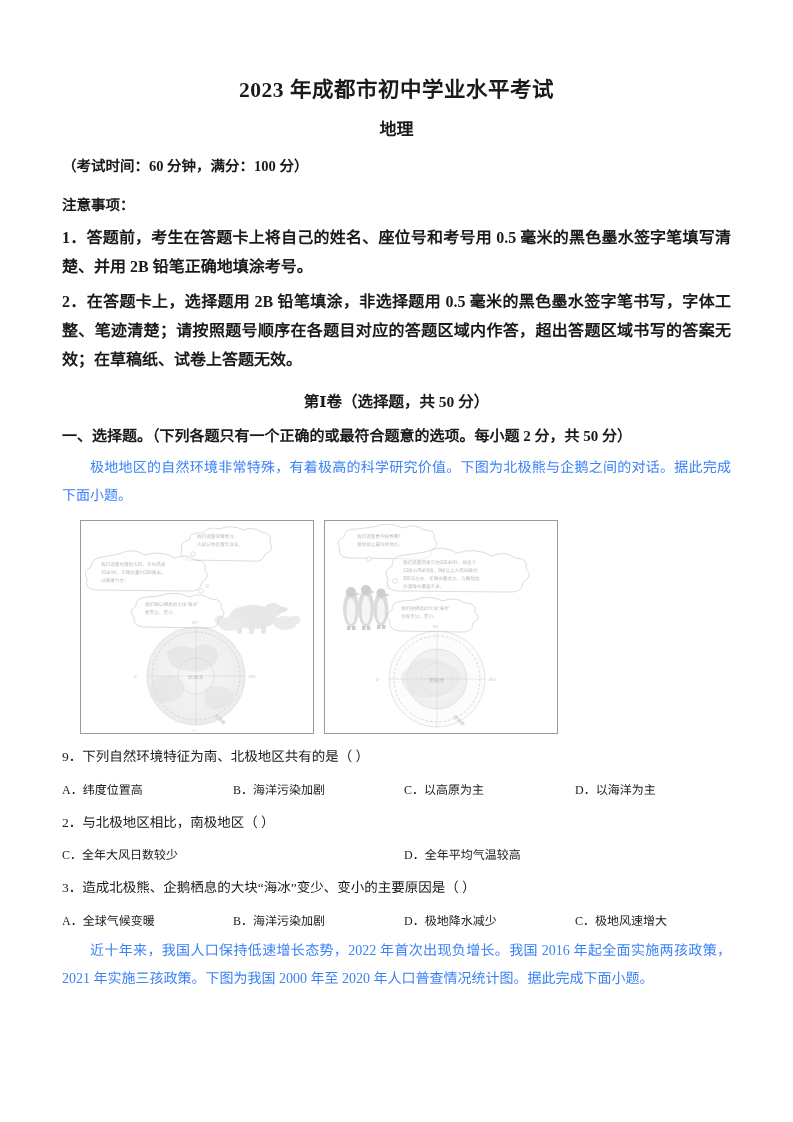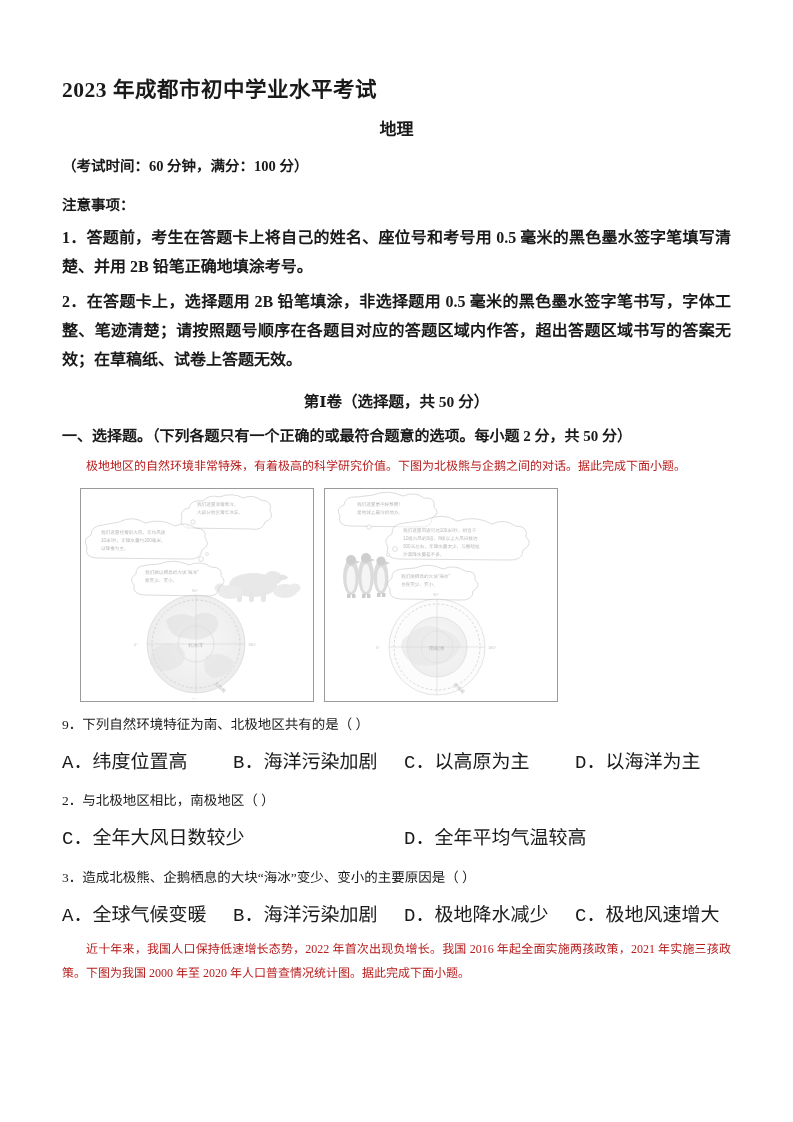--- a/index.html
+++ b/index.html
@@ -18,21 +18,21 @@
   .page {
     width: 793px;
     height: 1122px;
     box-sizing: border-box;
     padding: 56px 62px 0 62px;
     position: relative;
   }
 
   
   .exam-title {
-    text-align: left;
+    text-align: center;
     font-size: 21.5px;
     font-weight: bold;
     letter-spacing: 0.5px;
     margin: 18px 0 0 0;
     line-height: 1.5;
   }
   .exam-subject {
     text-align: center;
     font-size: 17px;
     font-weight: bold;
@@ -72,27 +72,27 @@
   }
   .section-title {
     font-size: 15px;
     font-weight: bold;
     margin: 9px 0 0 0;
     line-height: 1.6;
   }
 
   
   .stem {
-    font-size: 12px;
+    font-size: 14px;
     line-height: 2.0;
     margin: 6px 0 0 0;
     text-indent: 2em;
     text-align: justify;
     text-justify: inter-ideograph;
-    color: #b91c1c;
+    color: #3b82f6;
   }
 
   
   .figure-row {
     display: flex;
     justify-content: flex-start;
     gap: 10px;
     margin: 10px 0 0 18px;
   }
   .fig-panel {
@@ -106,24 +106,23 @@
   .fig-panel svg { display: block; }
 
   
   .q-text {
     font-size: 13.5px;
     line-height: 1.55;
     margin: 13px 0 0 0;
   }
   .opt-row {
     display: flex;
-    font-size: 19px;
+    font-size: 12px;
     line-height: 1.55;
     margin: 13px 0 0 0;
-    font-family: Liberation Mono, monospace;
   }
   .opt-row.four > .opt { width: 171px; flex: 0 0 171px; }
   .opt-row.two > .opt { width: 342px; flex: 0 0 342px; }
   .opt { white-space: nowrap; }
 </style>
 </head>
 <body>
 
 <div class="page">
 

